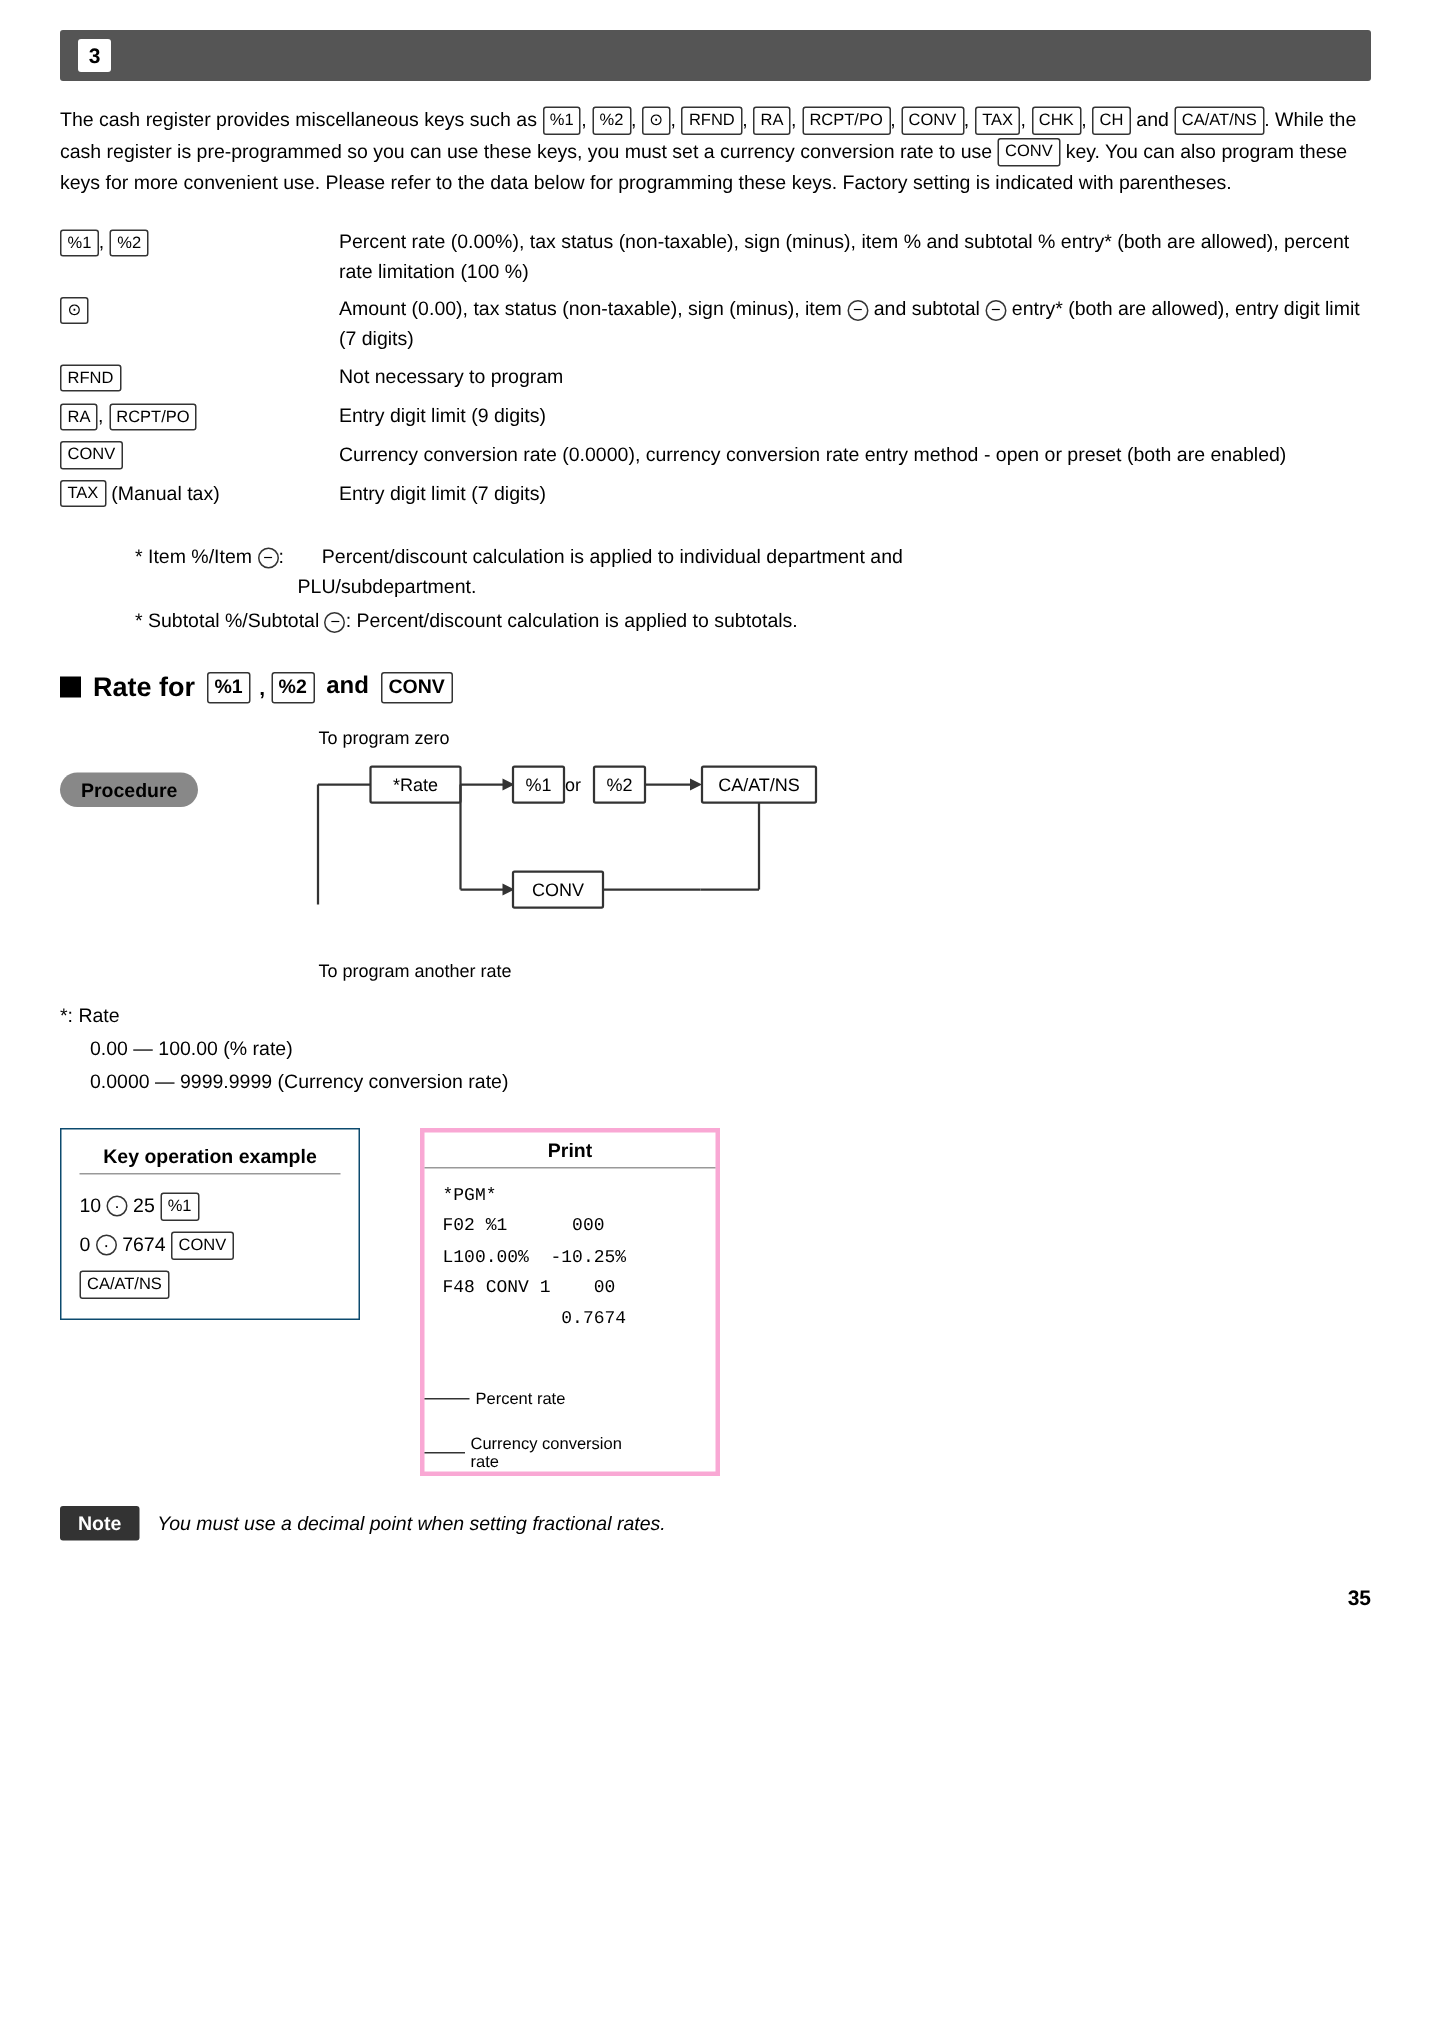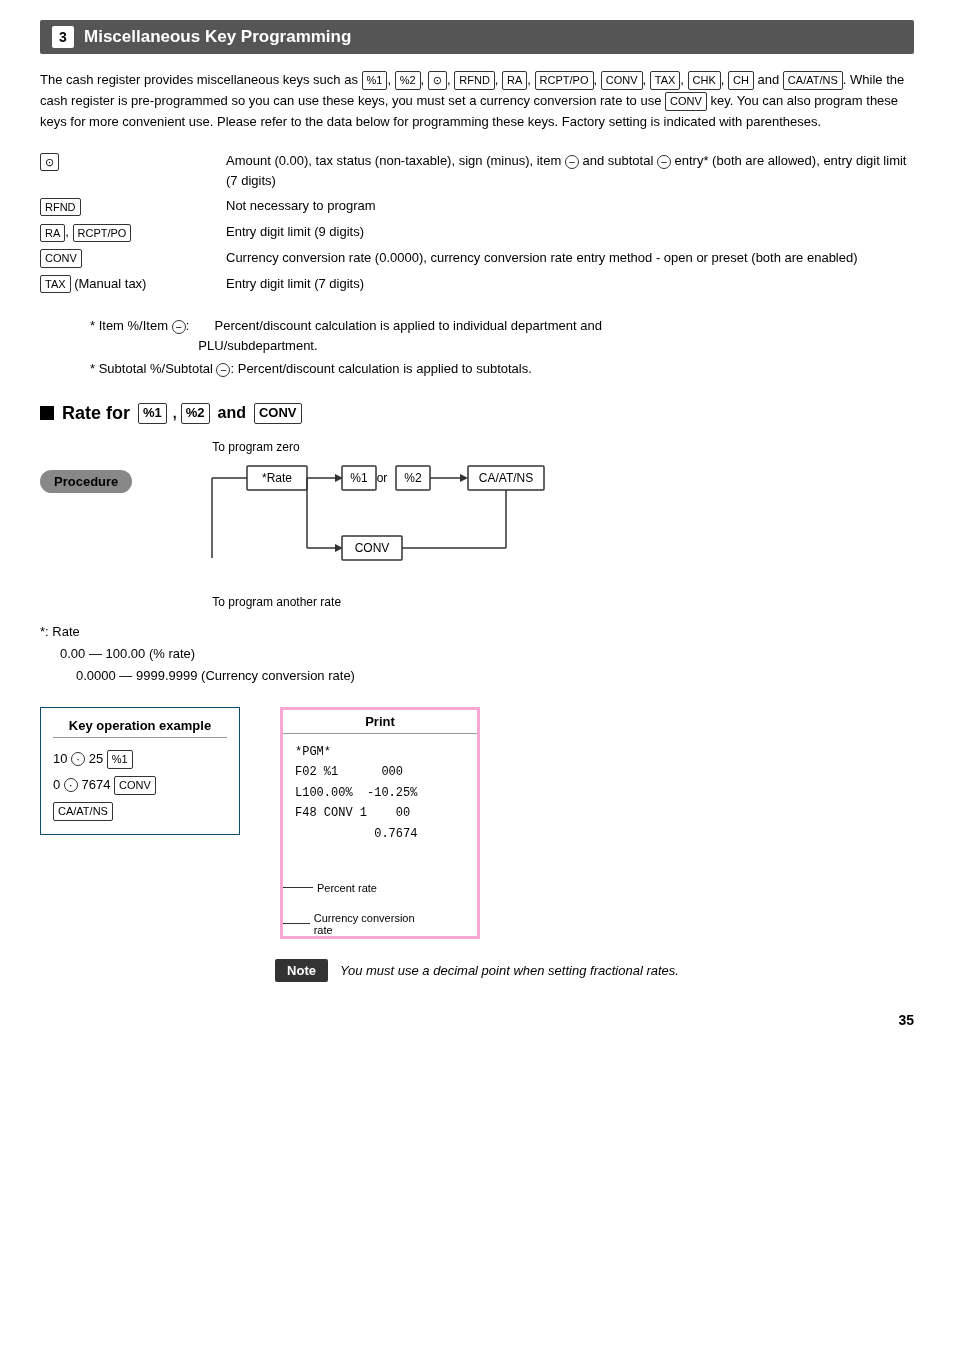--- a/index.html
+++ b/index.html
@@ -178,21 +178,20 @@
       display: flex;
       align-items: flex-start;
       flex-direction: column;
     }
 
     
     .note-box {
       display: flex;
       align-items: center;
       margin-top: 20px;
-      justify-content: center;
     }
     .note-badge {
       background: #333;
       color: #fff;
       font-weight: bold;
       font-size: 13px;
       padding: 4px 12px;
       margin-right: 12px;
       white-space: nowrap;
       border-radius: 2px;
@@ -220,21 +219,20 @@
       line-height: 12px;
       font-size: 11px;
       vertical-align: middle;
     }
   </style>
 </head>
 <body>
 
 <div class="section-header">
   <div class="section-number">3</div>
-  <div class="section-title">Miscellaneous Key Programming</div>
 </div>
 
 <div class="intro-text">
   <span>The cash register provides miscellaneous keys such as </span>
   <span class="key">%1</span>,
   <span class="key">%2</span>,
   <span class="key">⊙</span>,
   <span class="key">RFND</span>,
   <span class="key">RA</span>,
   <span class="key">RCPT/PO</span>,
@@ -246,20 +244,27 @@
   <span class="key">CA/AT/NS</span>.
   <span>  While the cash register is pre-programmed so you can use these keys, you must set a currency conversion rate to use </span>
   <span class="key">CONV</span>
   <span> key.  You can also program these keys for more convenient use.  Please refer to the data below for programming these keys. Factory setting is indicated with parentheses.</span>
 </div>
 
 <table class="feature-table">
   <tbody>
     <tr>
       <td>
+        <span class="key">%1</span>,
+        <span class="key">%2</span>
+      </td>
+      <td>Percent rate (0.00%), tax status (non-taxable), sign (minus), item % and subtotal % entry* (both are allowed), percent rate limitation (100 %)</td>
+    </tr>
+    <tr>
+      <td>
         <span class="key">⊙</span>
       </td>
       <td>Amount (0.00), tax status (non-taxable), sign (minus), item <span class="circle-minus">−</span> and subtotal <span class="circle-minus">−</span> entry* (both are allowed), entry digit limit (7 digits)</td>
     </tr>
     <tr>
       <td>
         <span class="key">RFND</span>
       </td>
       <td>Not necessary to program</td>
     </tr>
@@ -350,21 +355,21 @@
       <line x1="354" y1="32" x2="354" y2="90" stroke="#333" stroke-width="1.5"></line>
       <line x1="315" y1="90" x2="354" y2="90" stroke="#333" stroke-width="1.5"></line>
     </svg>
     <div class="flow-label-bottom">To program another rate</div>
   </div>
 </div>
 
 <div class="rate-info">
   <div>*:  Rate</div>
   <div style="margin-left: 20px;">0.00 — 100.00 (% rate)</div>
-  <div style="margin-left: 36px;">0.0000 — 9999.9999 (Currency conversion rate)</div>
+  <div style="margin-left: 20px;">0.0000 — 9999.9999 (Currency conversion rate)</div>
 </div>
 
 <div class="example-area">
 
   <div>
     <div class="key-op-box">
       <div class="key-op-title">Key operation example</div>
       <div class="key-op-content">
         <div>
           10 <span style="font-size:12px; border:1px solid #333; border-radius:50%; display:inline-block; width:14px; height:14px; text-align:center; line-height:12px;">·</span> 25 <span class="key">%1</span>

